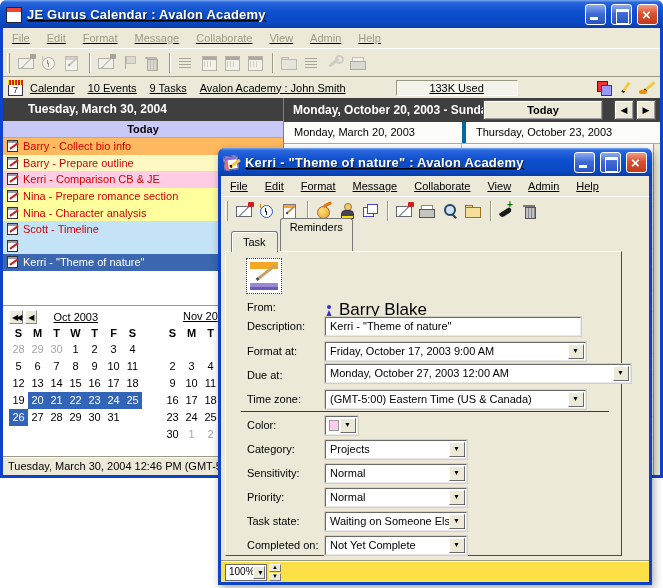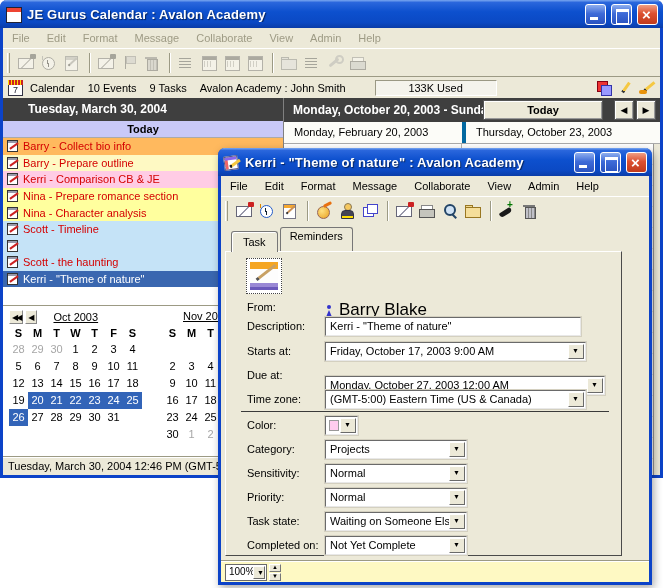--- a/index.html
+++ b/index.html
@@ -2,21 +2,21 @@
 <html><head>
 <meta charset="utf-8">
 <style>
   * { margin:0; padding:0; box-sizing:border-box; }
   html,body { width:663px; height:588px; background:#fff; overflow:hidden;
     font-family:"Liberation Sans","DejaVu Sans",sans-serif; }
   .stage { position:relative; width:663px; height:588px; }
 
   
   .win { position:absolute; background:#ECE9D8; border:3px solid #0C43C8; border-top:0;
-         border-radius:7px 7px 0 0; }
+         border-radius:7px 7px 0 0;text-decoration:underline; }
   .titlebar { position:relative; height:28px; margin:0 -3px; border-radius:7px 7px 0 0;
     background:linear-gradient(180deg,#7AA7F0 0%,#2A66DC 9%,#0D50CE 42%,#0B49C4 80%,#0A3CA8 100%);
     display:flex; align-items:center; padding:0 5px; gap:5px; }
   .titletext { flex:1; color:#fff; font-weight:bold; font-size:13px; white-space:nowrap;
     overflow:hidden; text-shadow:1px 1px 1px rgba(0,0,0,.55); letter-spacing:.2px; }
   .win-btn { width:21px; height:21px; border-radius:3px; border:1px solid #fff;
     background:linear-gradient(180deg,#8FAEEE 0%,#3E6BD8 45%,#2A53C0 100%);
     position:relative; flex:0 0 auto; }
   .win-btn.close { background:linear-gradient(180deg,#F09F84 0%,#DC5031 45%,#C03A1C 100%); }
   .win-btn.min::before { content:""; position:absolute; left:4px; bottom:4px; width:8px; height:3px; background:#fff; }
@@ -99,21 +99,21 @@
   
   .statusbar-top { height:22px; display:flex; align-items:center; border-top:1px solid #9C9A84;
     background:#ECE9D8; font-size:11px; padding:0 5px; gap:0; }
   .cal-page-icon { width:15px; height:16px; background:#fff; border:1px solid #334;
     position:relative; margin-right:7px; }
   .cal-page-icon::before { content:""; position:absolute; left:-1px; top:-1px; right:-1px; height:5px;
     background:#C22; background-image:repeating-linear-gradient(90deg,#FD0 0 1px,transparent 1px 3px); }
   .cal-num { position:absolute; left:0; right:0; top:4px; bottom:0; text-align:center;
     font-size:9px; color:#223; line-height:11px; }
   .st-item { margin-right:13px; white-space:nowrap; }
-  .usage-box { width:122px; height:16px; margin-left:16px; background:#F4F3EC;
+  .usage-box { width:122px; height:16px; margin-left:37px; background:#F4F3EC;
     border:1px solid; border-color:#9A9884 #fff #fff #9A9884; text-align:center;
     font-size:11px; line-height:14px; }
   .sb-right { margin-left:auto; display:flex; align-items:center; gap:7px; }
   .layers-icon { width:14px; height:14px; position:relative; }
   .layers-icon::before { content:""; position:absolute; left:0; top:0; width:9px; height:9px;
     background:#E33; border:1px solid #801; }
   .layers-icon::after { content:""; position:absolute; left:4px; top:4px; width:9px; height:9px;
     background:#99F; border:1px solid #33A; }
   .pencil-icon { width:14px; height:14px; position:relative; }
   .pencil-icon::before { content:""; position:absolute; left:2px; top:5px; width:12px; height:3px;
@@ -179,21 +179,21 @@
   .day-area { position:absolute; left:0; right:0; top:46px; bottom:0; background:#fff;
     background-image:repeating-linear-gradient(180deg,transparent 0 20px,#EBEBE2 20px 21px); }
   .day-divider { position:absolute; left:177px; top:0; bottom:0; width:1px; background:#B8B8B0; }
   .day-gutter { position:absolute; right:0; top:0; bottom:0; width:7px; background:#ECE9D8;
     border-left:1px solid #999; }
 
   
   .dialog { left:218px; top:148px; width:434px; height:437px; z-index:10;
     box-shadow:2px 3px 8px rgba(0,0,0,.35); }
   .tabstrip { position:absolute; left:10px; top:84px; display:flex; align-items:flex-end; height:20px; }
-  .tab { font-size:11px; padding:2px 9px 10px; background:#ECE9D8; border:1px solid #777;
+  .tab { font-size:11px; padding:2px 9px 19px; background:#ECE9D8; border:1px solid #777;
     border-bottom:0; border-radius:3px 3px 0 0; position:relative; margin-right:2px; }
   .tab.active { padding:4px 11px 4px; z-index:12; box-shadow:inset 1px 1px 0 #fff; }
   .tabpage { position:absolute; left:4px; top:103px; width:397px; height:305px; background:#ECE9D8;
     border:1px solid; border-color:#FFF #4A4A4A #4A4A4A #FFF; z-index:11; }
   .task-big-icon { position:absolute; left:20px; top:6px; width:36px; height:36px;
     border:1px dotted #444; background:#fff; }
   .task-big-icon::before { content:""; position:absolute; left:3px; top:3px; right:3px; bottom:3px;
     background:linear-gradient(180deg,#F5A623 0 7px,#FDFDFD 7px 21px,#9988D5 21px 25px,#6A58BB 25px); }
   .task-big-icon::after { content:""; position:absolute; left:7px; top:12px; width:24px; height:3px;
     background:linear-gradient(90deg,#555 3px,#C8A165 3px); transform:rotate(-38deg); }
@@ -206,21 +206,21 @@
     background:#33C; clip-path:polygon(50% 0,100% 100%,0 100%); }
   .input, .combo { position:absolute; height:19px; background:#fff; font-size:11px;
     border:1px solid; border-color:#6A6A6A #E8E8E8 #E8E8E8 #6A6A6A; box-shadow:0 0 0 1px #D4D0C0; }
   .input { padding:2px 4px; white-space:nowrap; overflow:hidden; }
   .combo { padding:2px 20px 2px 4px; white-space:nowrap; overflow:hidden; }
   .drop-btn { position:absolute; right:1px; top:1px; bottom:1px; width:16px; background:#ECE9D8;
     border:1px solid; border-color:#fff #6A6A6A #6A6A6A #fff; }
   .drop-btn::before { content:"\25BC"; position:absolute; left:3px; top:2px; font-size:7px; color:#000; }
   .swatch { position:absolute; left:3px; top:3px; width:10px; height:11px; border:1px solid #999; }
   .fsep { position:absolute; left:15px; width:368px; height:1px; background:#3A3A3A; }
-  .dlg-status { position:absolute; left:0; right:0; bottom:0; height:22px; background:#fef9c3;
+  .dlg-status { position:absolute; left:0; right:0; bottom:0; height:22px; background:#fde047;
     border-top:1px solid #9C9A84; box-shadow:inset 0 1px 0 #fff; }
   .zoom-combo { position:absolute; left:4px; top:3px; width:42px; height:17px; background:#fff;
     border:1px solid #6A6A6A; font-size:10px; padding:1px 14px 0 3px; }
   .zoom-combo .drop-btn { width:12px; }
   .spinner { position:absolute; left:48px; top:3px; width:12px; height:17px; }
   .spin { position:absolute; left:0; width:12px; height:8px; background:#ECE9D8;
     border:1px solid; border-color:#fff #777 #777 #fff; }
   .spin.up { top:0; } .spin.down { bottom:0; }
   .spin::before { position:absolute; left:2px; top:-1px; font-size:6px; color:#000; }
   .spin.up::before { content:"\25B2"; }
@@ -321,24 +321,20 @@
               <span class="task-ico"></span>
               <span>Nina - Character analysis</span>
             </div>
             <div class="task-row" style="background: rgb(197, 227, 247);">
               <span class="task-ico"></span>
               <span>Scott - Timeline</span>
             </div>
             <div class="task-row" style="background: rgb(197, 227, 247);">
               <span class="task-ico"></span>
             </div>
-            <div class="task-row" style="background: rgb(197, 227, 247);">
-              <span class="task-ico"></span>
-              <span>Scott - the haunting</span>
-            </div>
             <div class="task-row selected" style="background: rgb(58, 103, 176);">
               <span class="task-ico"></span>
               <span>Kerri - "Theme of nature"</span>
             </div>
           </div>
         <div class="list-filler"></div>
         <div class="minical">
           <div class="cal-nav">
             <span class="nav-btn"></span>
             <span class="nav-btn single"></span>
@@ -471,21 +467,21 @@
       </div>
 
       <div class="right-panel">
         <div class="dark-header week-header">
           <span class="week-title">Monday, October 20, 2003 - Sunda</span>
           <span class="today-btn">Today</span>
           <span class="arrow-btn">◀</span>
           <span class="arrow-btn">▶</span>
         </div>
         <div class="col-headers">
-          <span class="col-head">Monday, February 20, 2003</span>
+          <span class="col-head">Monday, March 20, 2003</span>
           <span class="col-head">Thursday, October 23, 2003</span>
         </div>
         <div class="day-area">
           <span class="day-divider"></span>
           <span class="day-gutter"></span>
         </div>
       </div>
     </div>
   </div>
 
@@ -535,25 +531,25 @@
 
     <div class="tabpage">
       <span class="task-big-icon"></span>
 
       <span class="f-label" style="top:49px;">From:</span>
       <span class="f-value" style="left:99px; top:48px;"><span class="person-glyph"></span><span>Barry Blake</span></span>
 
       <span class="f-label" style="top:68px;">Description:</span>
       <span class="input" style="left:99px; top:65px; width:256px;">Kerri - "Theme of nature"</span>
 
-      <span class="f-label" style="top:93px;">Starts at:</span>
+      <span class="f-label" style="top:93px;">Format at:</span>
       <span class="combo" style="left:99px; top:90px; width:261px;"><span>Friday, October 17, 2003 9:00 AM</span><span class="drop-btn"></span></span>
 
       <span class="f-label" style="top:117px;">Due at:</span>
-      <span class="combo" style="left:99px; top:112px; width:280px;margin-top:12px;"><span>Monday, October 27, 2003 12:00 AM</span><span class="drop-btn"></span></span>
+      <span class="combo" style="left:99px; top:112px; width:306px;"><span>Monday, October 27, 2003 12:00 AM</span><span class="drop-btn"></span></span>
 
       <span class="f-label" style="top:141px;">Time zone:</span>
       <span class="combo" style="left:99px; top:138px; width:261px;"><span>(GMT-5:00) Eastern Time (US &amp; Canada)</span><span class="drop-btn"></span></span>
 
       <span class="fsep" style="top:159px;"></span>
 
       <span class="f-label" style="top:167px;">Color:</span>
       <span class="combo" style="left:99px; top:164px; width:33px;">
           <span class="swatch" style="background: rgb(255, 204, 238);"></span>
           <span class="drop-btn"></span>

